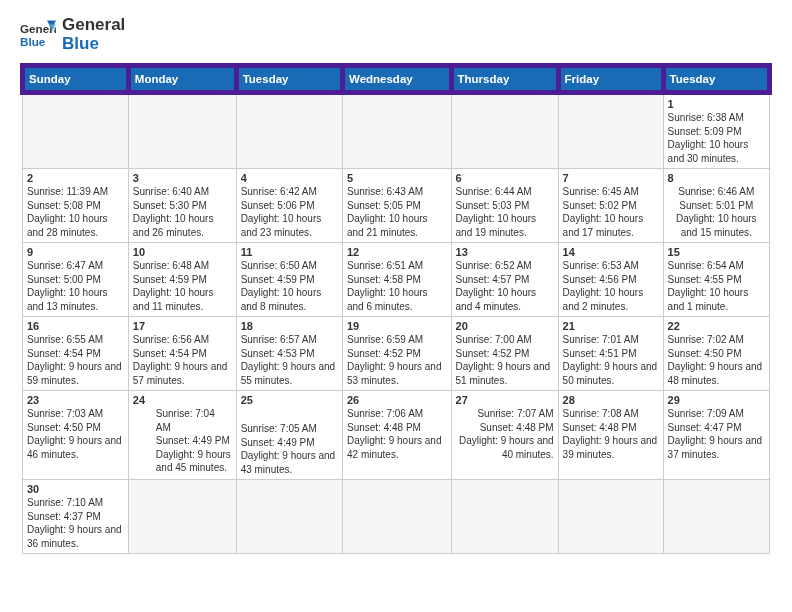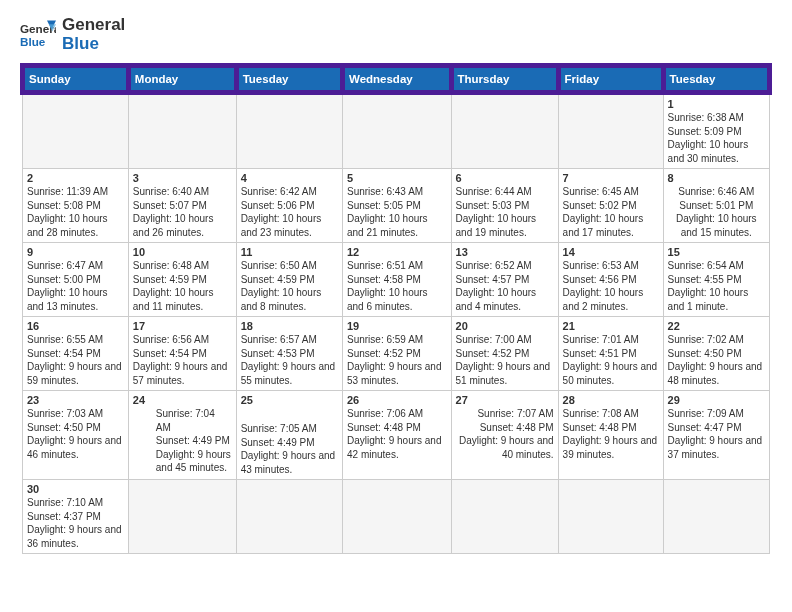--- a/index.html
+++ b/index.html
@@ -135,21 +135,21 @@
         <tr>
           <td>
             <span class="day-num">2</span>
             <div class="day-info" style="white-space: pre-line;">Sunrise: 11:39 AM
 Sunset: 5:08 PM
 Daylight: 10 hours and 28 minutes.</div>
           </td>
           <td>
             <span class="day-num">3</span>
             <div class="day-info" style="white-space: pre-line;">Sunrise: 6:40 AM
-Sunset: 5:07 PM
+Sunset: 5:30 PM
 Daylight: 10 hours and 26 minutes.</div>
           </td>
           <td>
             <span class="day-num">4</span>
             <div class="day-info" style="white-space: pre-line;">Sunrise: 6:42 AM
 Sunset: 5:06 PM
 Daylight: 10 hours and 23 minutes.</div>
           </td>
           <td>
             <span class="day-num">5</span>

